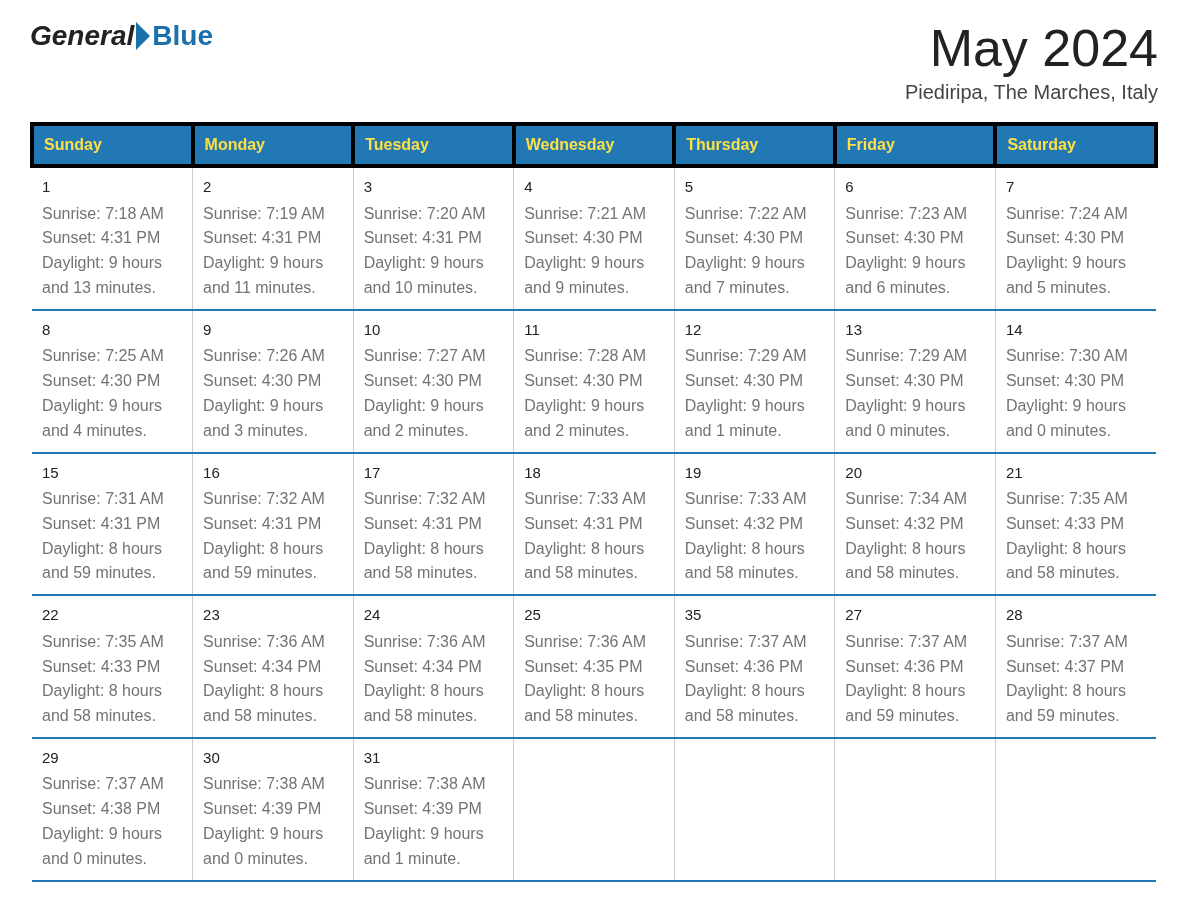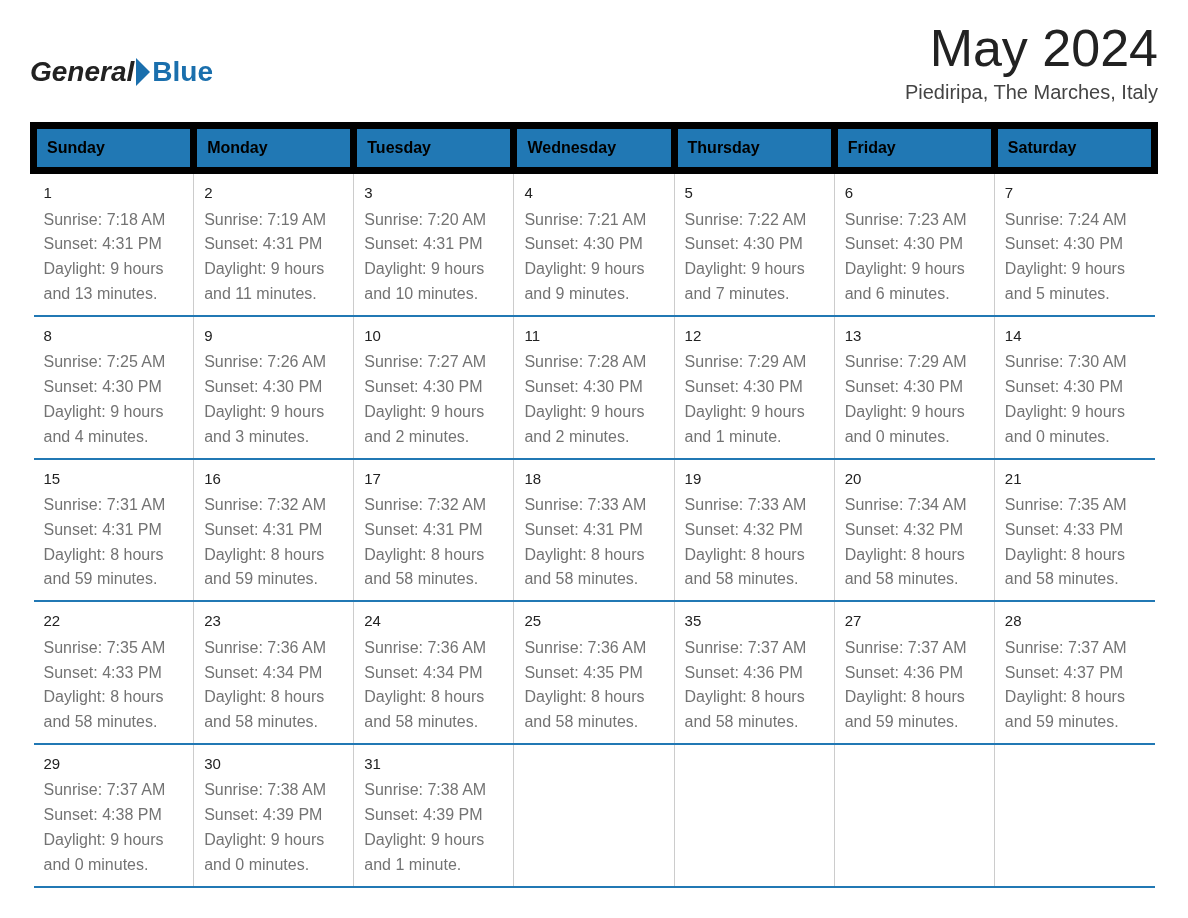--- a/index.html
+++ b/index.html
@@ -18,21 +18,20 @@
       margin-bottom: 18px;
     }
     .logo-area {
       display: flex;
       flex-direction: column;
       align-items: flex-start;
     }
     .logo-text {
       display: flex;
       align-items: center;
-      margin-top: 36px;
     }
     .logo-general {
       font-size: 28px;
       font-weight: bold;
       color: #222;
       font-style: italic;
     }
     .logo-arrow {
       width: 0;
       height: 0;
@@ -62,26 +61,26 @@
       color: #444;
       margin-top: 4px;
     }
     table {
       width: 100%;
       border-collapse: collapse;
       table-layout: fixed;
     }
     thead th {
       background-color: #2178b4;
-      color: #000000;
+      color: #fde047;
       font-size: 16px;
       font-weight: bold;
       padding: 10px 10px;
       text-align: left;
-      border: 7px solid #000000;
+      border: 4px solid #000000;
     }
     tbody tr {
       border-bottom: 2px solid #2178b4;
     }
     tbody td {
       vertical-align: top;
       padding: 8px 10px;
       font-size: 13.5px;
       color: #222;
       border-right: 1px solid #ccc;

